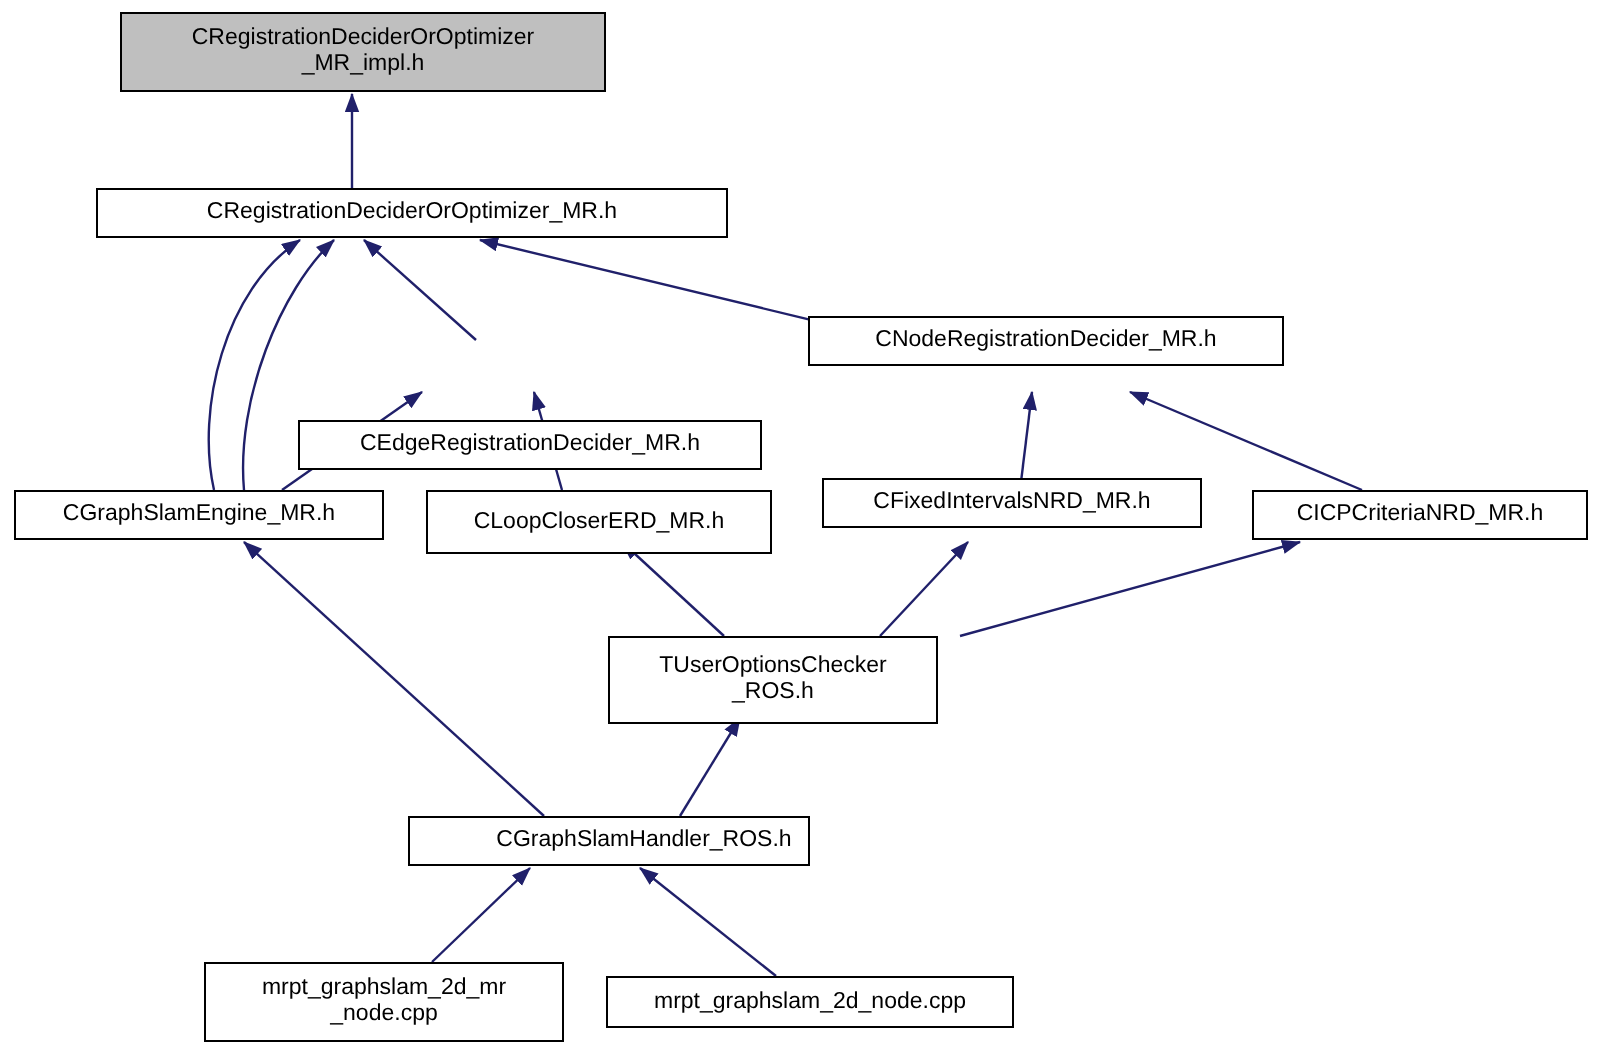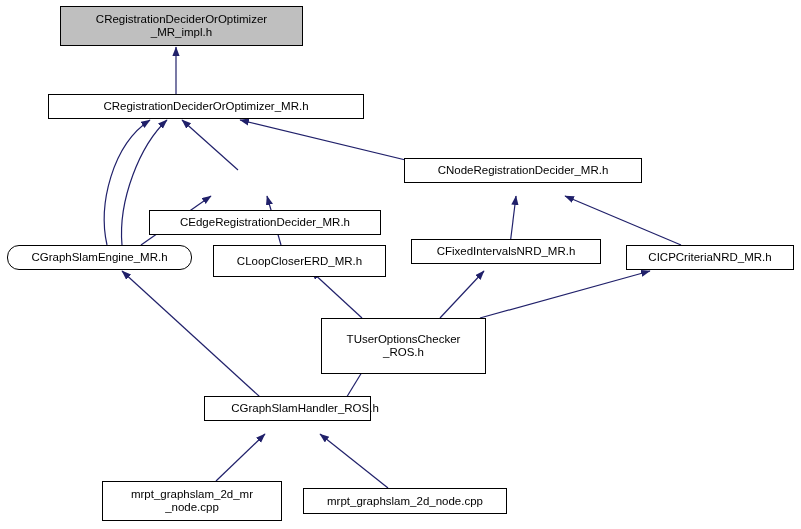--- a/index.html
+++ b/index.html
@@ -72,25 +72,25 @@
         <path d="M 388,488 L 320,434" marker-end="url(#arrowhead)"></path>
       </g>
   </svg>
 
   <div id="node-layer">
       <div class="node highlight" style="left: 60px; top: 6px; width: 243px; height: 40px;">CRegistrationDeciderOrOptimizer
 _MR_impl.h</div>
       <div class="node" style="left: 48px; top: 94px; width: 316px; height: 25px;">CRegistrationDeciderOrOptimizer_MR.h</div>
       <div class="node" style="left: 149px; top: 170px; width: 232px; height: 25px; margin-top: 40px;">CEdgeRegistrationDecider_MR.h</div>
       <div class="node" style="left: 404px; top: 158px; width: 238px; height: 25px;">CNodeRegistrationDecider_MR.h</div>
-      <div class="node" style="left: 7px; top: 245px; width: 185px; height: 25px; border-radius: 12px;">CGraphSlamEngine_MR.h</div>
+      <div class="node" style="left: 7px; top: 245px; width: 185px; height: 25px;">CGraphSlamEngine_MR.h</div>
       <div class="node" style="left: 213px; top: 245px; width: 173px; height: 32px;">CLoopCloserERD_MR.h</div>
       <div class="node" style="left: 411px; top: 239px; width: 190px; height: 25px;">CFixedIntervalsNRD_MR.h</div>
       <div class="node" style="left: 626px; top: 245px; width: 168px; height: 25px;">CICPCriteriaNRD_MR.h</div>
-      <div class="node" style="left: 321px; top: 318px; width: 165px; height: 56px;">TUserOptionsChecker
+      <div class="node" style="left: 304px; top: 318px; width: 165px; height: 44px;">TUserOptionsChecker
 _ROS.h</div>
-      <div class="node" style="left: 204px; top: 396px; width: 167px; height: 25px; padding-left: 35px;">CGraphSlamHandler_ROS.h</div>
+      <div class="node" style="left: 204px; top: 408px; width: 201px; height: 25px; padding-left: 35px;">CGraphSlamHandler_ROS.h</div>
       <div class="node" style="left: 102px; top: 481px; width: 180px; height: 40px;">mrpt_graphslam_2d_mr
 _node.cpp</div>
       <div class="node" style="left: 303px; top: 488px; width: 204px; height: 26px;">mrpt_graphslam_2d_node.cpp</div>
     </div>
 
 </div>
 
 </body></html>

